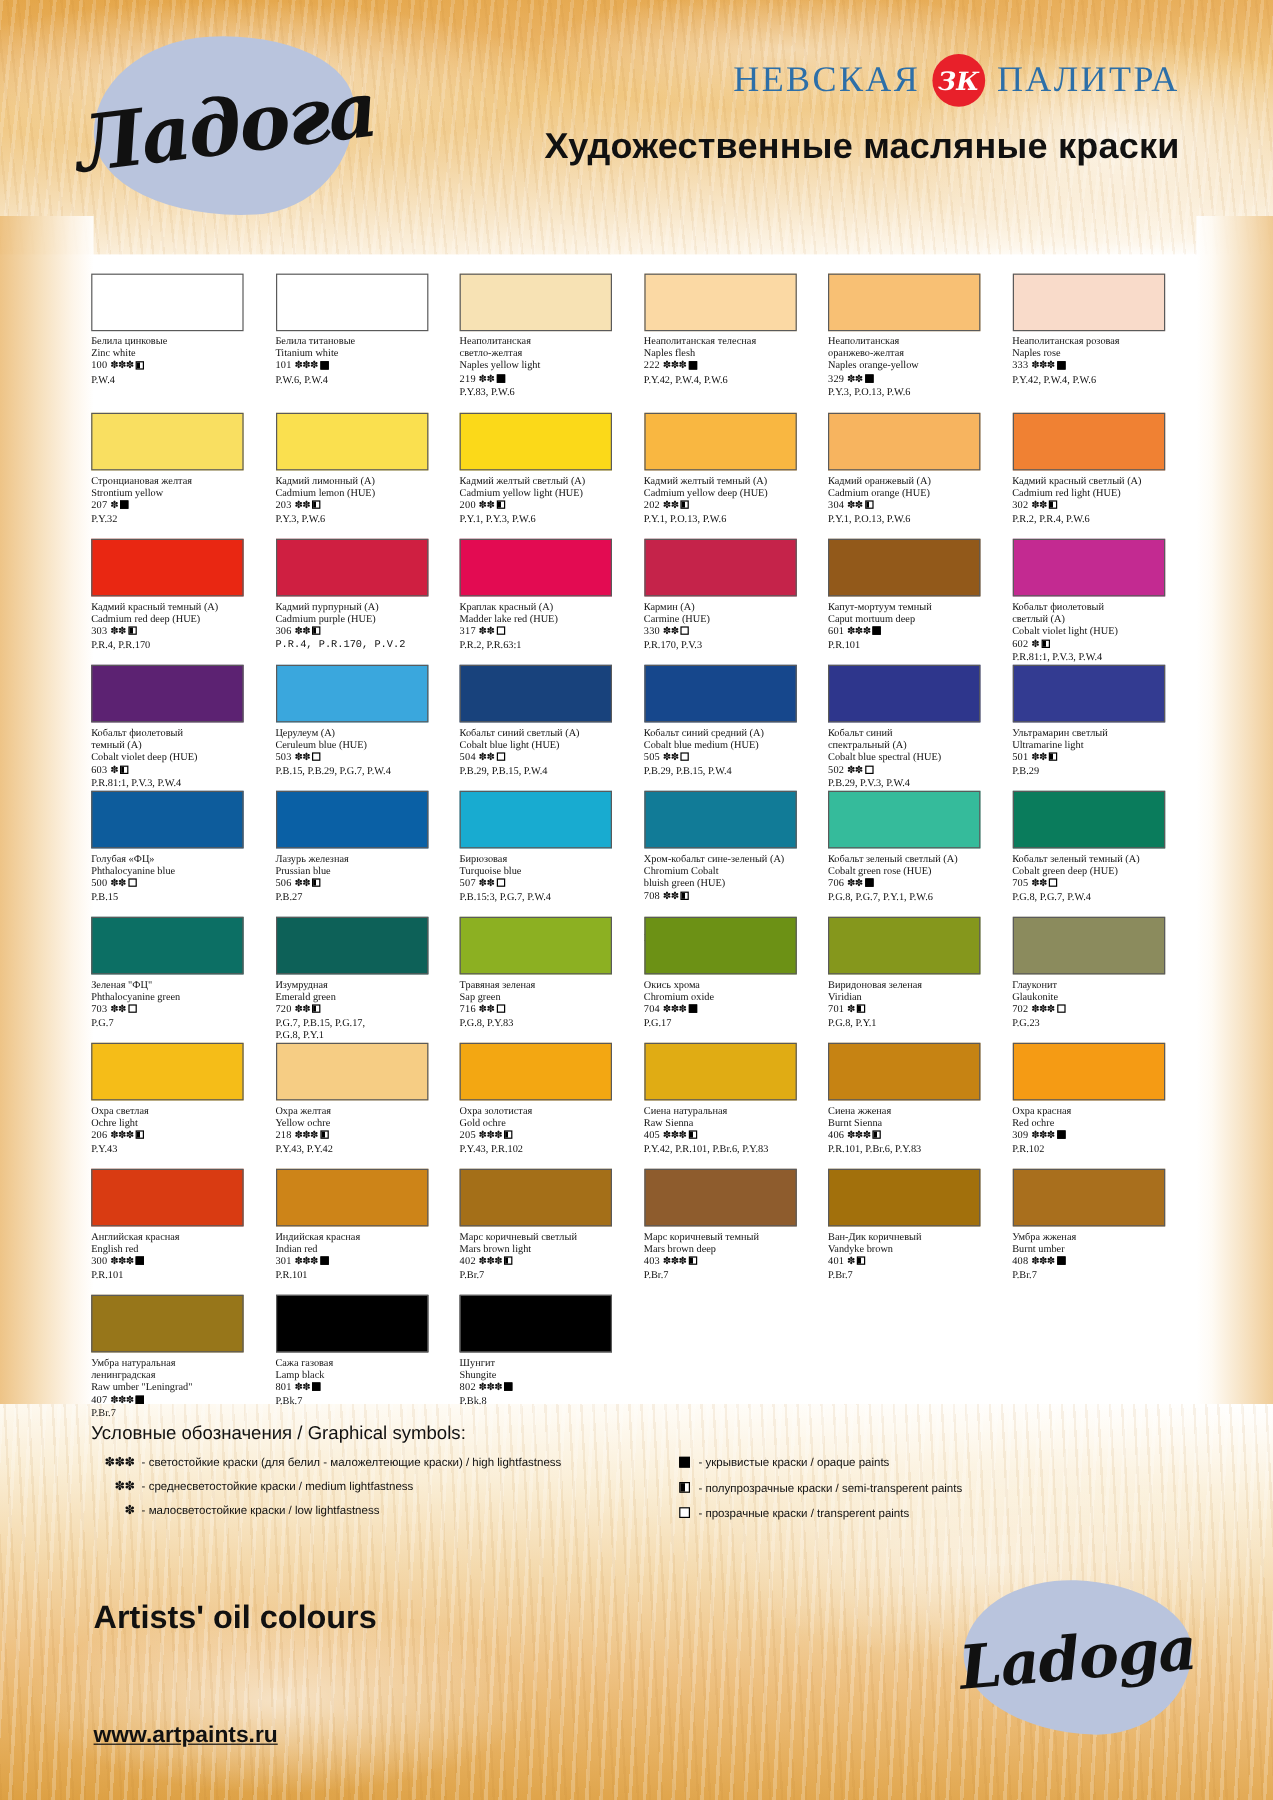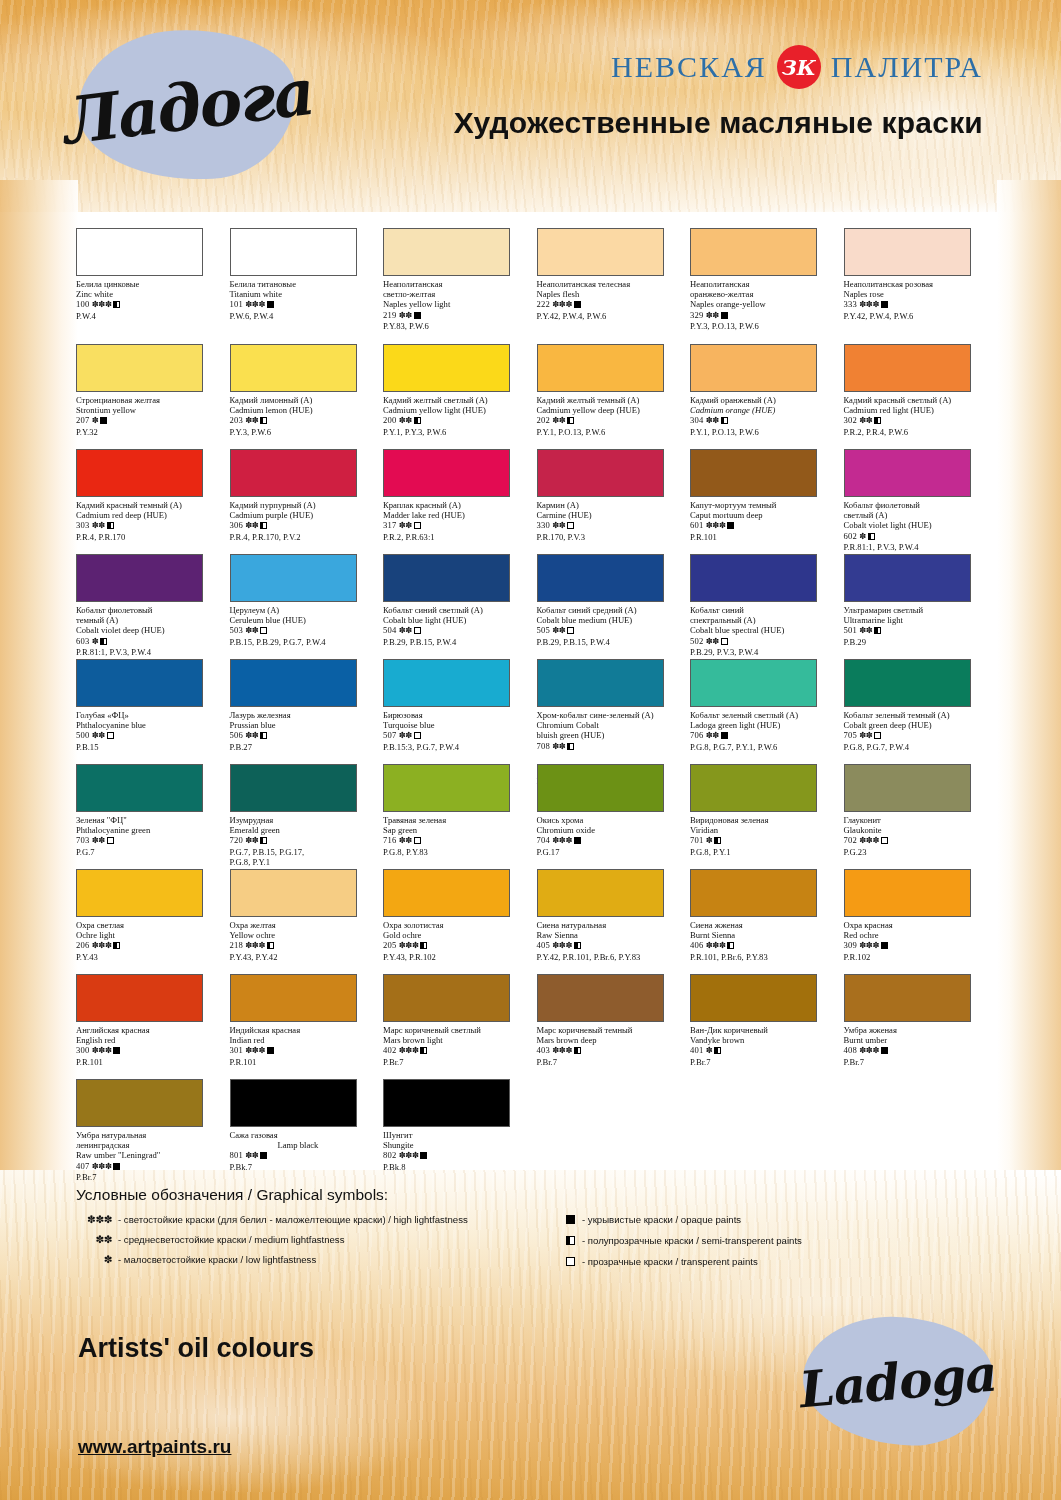--- a/index.html
+++ b/index.html
@@ -282,21 +282,21 @@
         <div class="ru">Кадмий желтый темный (А)</div>
         <div class="en" style="white-space: pre-line;">Cadmium yellow deep (HUE)</div>
         <div class="idx"><span>202 </span><span class="stars">✽✽</span><span class="op half"></span></div>
         <div class="pig" style="white-space: pre-line;">P.Y.1, P.O.13, P.W.6</div>
       </div>
     </div>
     <div class="cell r1">
       <div class="chip" style="background: rgb(247, 180, 95);"></div>
       <div class="cap">
         <div class="ru">Кадмий оранжевый (А)</div>
-        <div class="en" style="white-space: pre-line; font-style: italic;">Cadmium orange (HUE)</div>
+        <div class="en" style="white-space: pre-line;">Cadmium orange (HUE)</div>
         <div class="idx"><span>304 </span><span class="stars">✽✽</span><span class="op half"></span></div>
         <div class="pig" style="white-space: pre-line;">P.Y.1, P.O.13, P.W.6</div>
       </div>
     </div>
     <div class="cell r2">
       <div class="chip" style="background: rgb(240, 129, 51);"></div>
       <div class="cap">
         <div class="ru">Кадмий красный светлый (А)</div>
         <div class="en" style="white-space: pre-line;">Cadmium red light (HUE)</div>
         <div class="idx"><span>302 </span><span class="stars">✽✽</span><span class="op half"></span></div>
@@ -311,21 +311,21 @@
         <div class="idx"><span>303 </span><span class="stars">✽✽</span><span class="op half"></span></div>
         <div class="pig" style="white-space: pre-line;">P.R.4, P.R.170</div>
       </div>
     </div>
     <div class="cell r2">
       <div class="chip" style="background: rgb(207, 31, 65);"></div>
       <div class="cap">
         <div class="ru">Кадмий пурпурный (А)</div>
         <div class="en" style="white-space: pre-line;">Cadmium purple (HUE)</div>
         <div class="idx"><span>306 </span><span class="stars">✽✽</span><span class="op half"></span></div>
-        <div class="pig" style="white-space: pre-line;">P.R.4, P.R.170, P.V.2</div>
+        <div class="pig" style="white-space: pre-line; font-family: Liberation Mono, monospace;">P.R.4, P.R.170, P.V.2</div>
       </div>
     </div>
     <div class="cell r2">
       <div class="chip" style="background: rgb(227, 11, 82);"></div>
       <div class="cap">
         <div class="ru">Краплак красный (А)</div>
         <div class="en" style="white-space: pre-line;">Madder lake red (HUE)</div>
         <div class="idx"><span>317 </span><span class="stars">✽✽</span><span class="op empty"></span></div>
         <div class="pig" style="white-space: pre-line;">P.R.2, P.R.63:1</div>
       </div>
@@ -448,21 +448,21 @@
         <div class="en" style="white-space: pre-line;">Chromium Cobalt
 bluish green (HUE)</div>
         <div class="idx"><span>708 </span><span class="stars">✽✽</span><span class="op half"></span></div>
         <div class="pig" style="white-space: pre-line; margin-top: 24px;">P.B.15:3, P.G.7, P.G.17, P.W.4</div>
       </div>
     </div>
     <div class="cell r5">
       <div class="chip" style="background: rgb(53, 187, 155);"></div>
       <div class="cap">
         <div class="ru">Кобальт зеленый светлый (А)</div>
-        <div class="en" style="white-space: pre-line;">Ladoga green light (HUE)</div>
+        <div class="en" style="white-space: pre-line;">Cobalt green rose (HUE)</div>
         <div class="idx"><span>706 </span><span class="stars">✽✽</span><span class="op full"></span></div>
         <div class="pig" style="white-space: pre-line;">P.G.8, P.G.7, P.Y.1, P.W.6</div>
       </div>
     </div>
     <div class="cell r5">
       <div class="chip" style="background: rgb(10, 124, 92);"></div>
       <div class="cap">
         <div class="ru">Кобальт зеленый темный (А)</div>
         <div class="en" style="white-space: pre-line;">Cobalt green deep (HUE)</div>
         <div class="idx"><span>705 </span><span class="stars">✽✽</span><span class="op empty"></span></div>
@@ -639,21 +639,21 @@
 ленинградская</div>
         <div class="en" style="white-space: pre-line;">Raw umber "Leningrad"</div>
         <div class="idx"><span>407 </span><span class="stars">✽✽✽</span><span class="op full"></span></div>
         <div class="pig" style="white-space: pre-line;">P.Br.7</div>
       </div>
     </div>
     <div class="cell r8">
       <div class="chip" style="background: rgb(0, 0, 0);"></div>
       <div class="cap">
         <div class="ru">Сажа газовая</div>
-        <div class="en" style="white-space: pre-line; margin-left: 48px;">Lamp black</div>
+        <div class="en" style="white-space: pre-line;">Lamp black</div>
         <div class="idx"><span>801 </span><span class="stars">✽✽</span><span class="op full"></span></div>
         <div class="pig" style="white-space: pre-line;">P.Bk.7</div>
       </div>
     </div>
     <div class="cell r8">
       <div class="chip" style="background: rgb(0, 0, 0);"></div>
       <div class="cap">
         <div class="ru">Шунгит</div>
         <div class="en" style="white-space: pre-line;">Shungite</div>
         <div class="idx"><span>802 </span><span class="stars">✽✽✽</span><span class="op full"></span></div>

